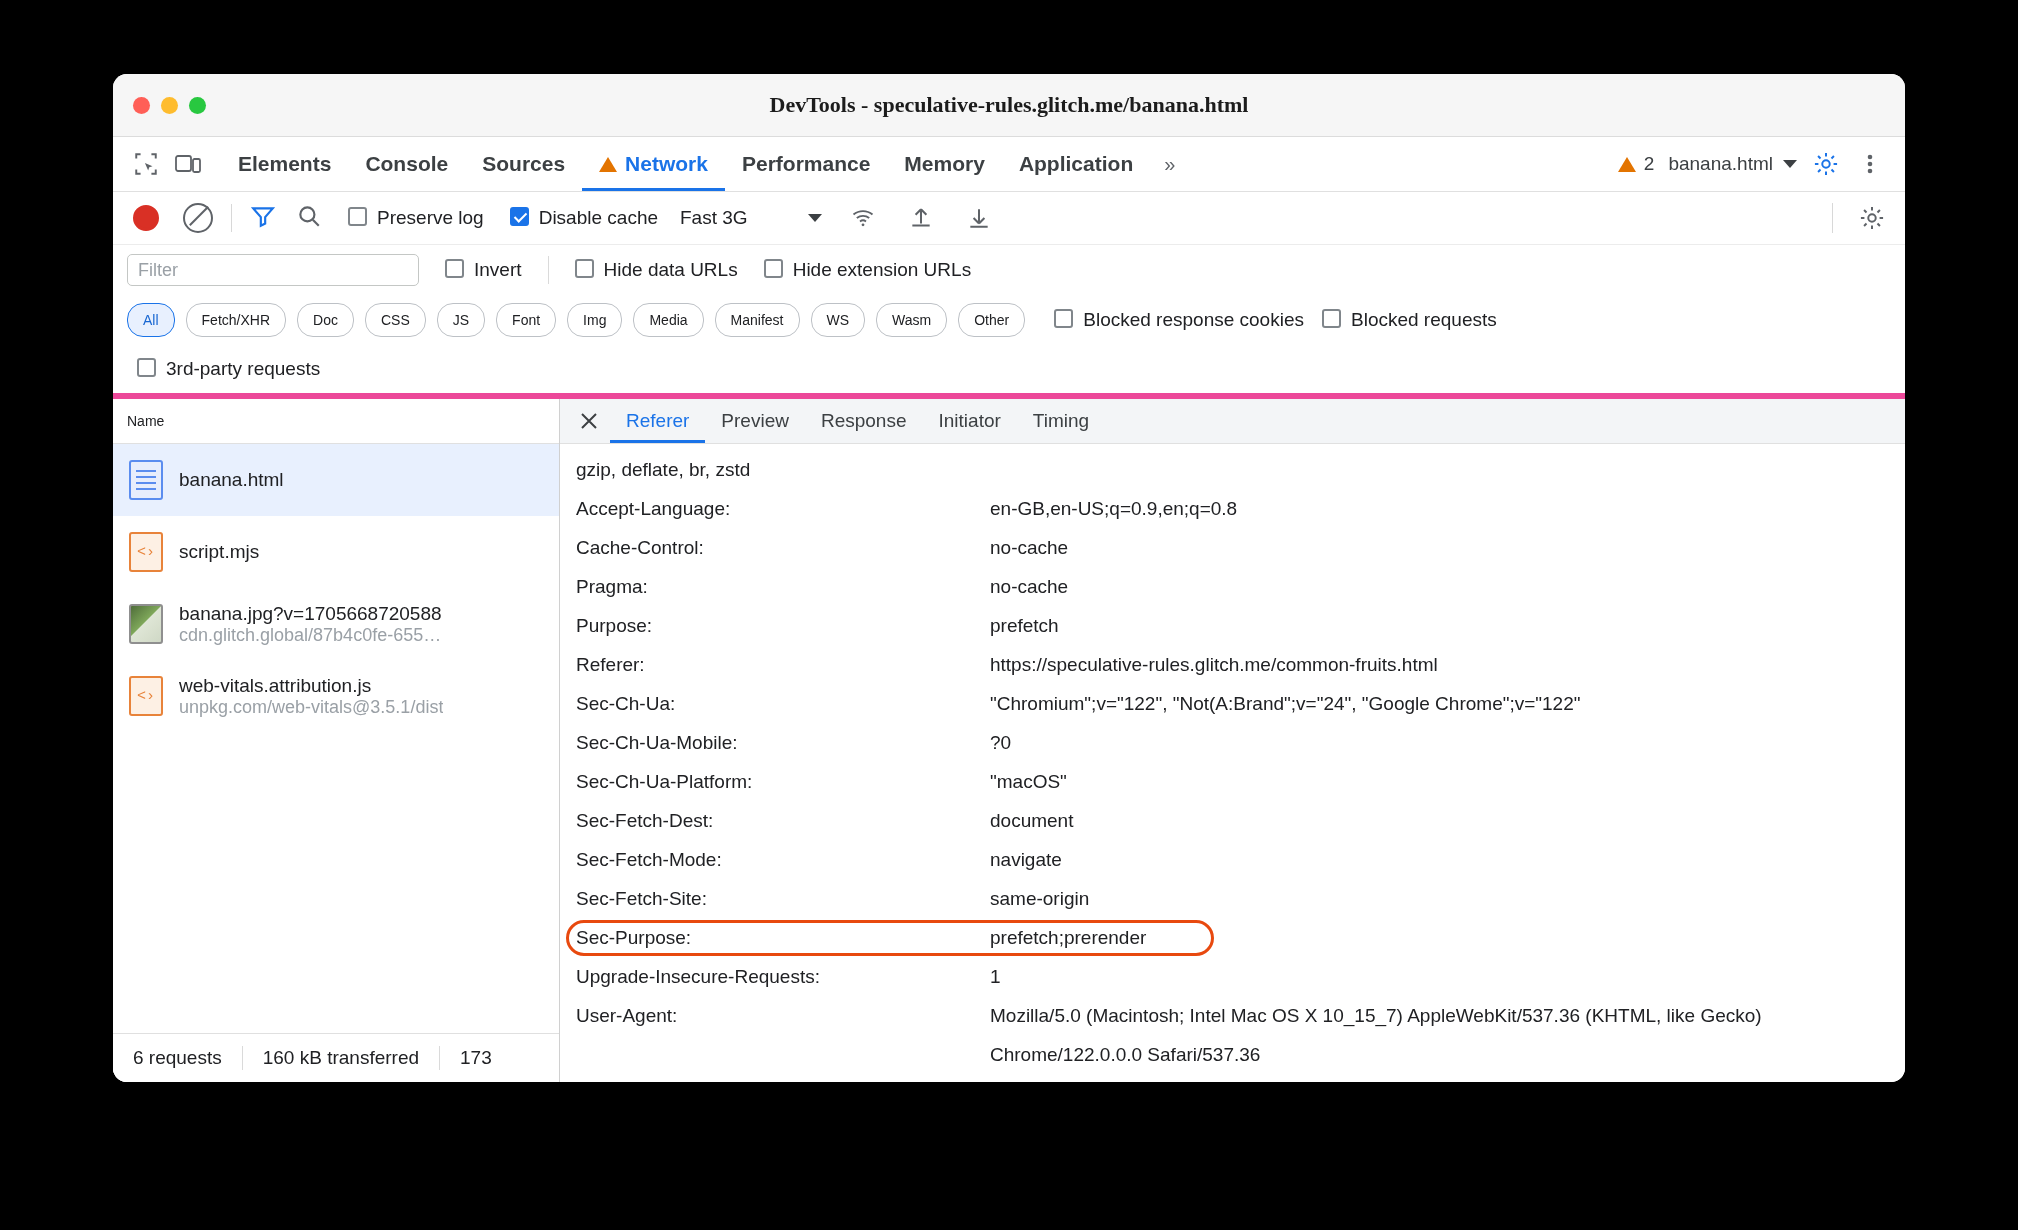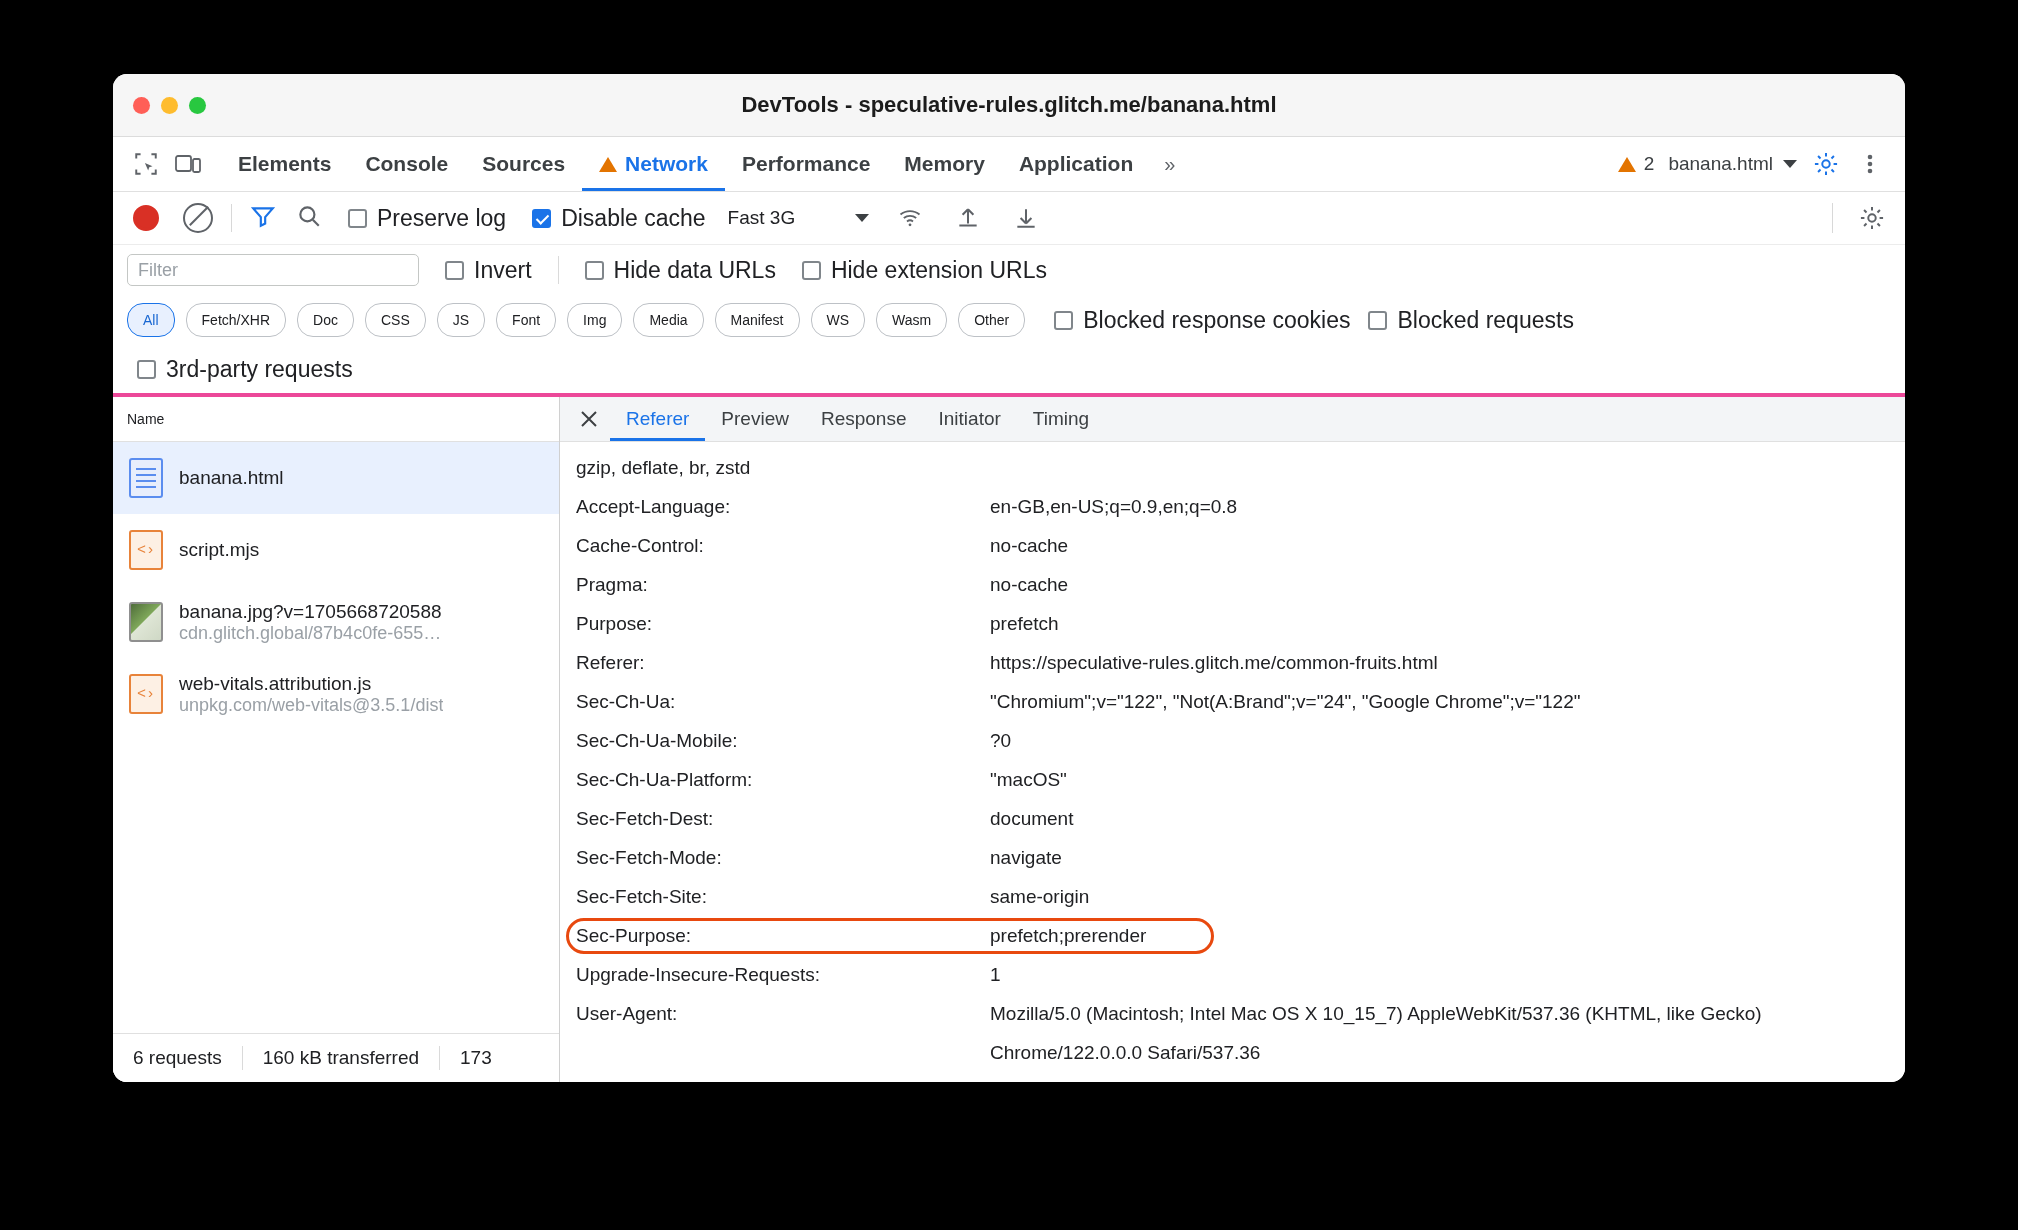--- a/index.html
+++ b/index.html
@@ -28,20 +28,21 @@
 
   
   .titlebar {
     height: 62px;
     background: #f6f6f6;
     border-bottom: 1px solid #dcdcdc;
     display: flex;
     align-items: center;
     position: relative;
     flex: 0 0 auto;
+    font-family: Liberation Serif, serif;
   }
   .traffic {
     display: flex;
     gap: 11px;
     margin-left: 20px;
   }
   .dot { width: 17px; height: 17px; border-radius: 50%; }
   .dot.red { background: #ff5f57; }
   .dot.yellow { background: #febc2e; }
   .dot.green { background: #28c840; }
@@ -163,22 +164,22 @@
     background: #5f6368;
     transform: rotate(45deg);
     transform-origin: center;
   }
   .tb-sep {
     width: 1px; height: 28px; background: #d8d8d8; margin: 0 18px;
   }
   .filter-funnel { color: #1a73e8; }
   .search-ico { color: #5f6368; margin-left: 20px; }
   .chk-wrap {
-    display: flex; align-items: center; gap: 10px;
-    font-size: 23px; color: #202124;
+    display: flex; align-items: flex-start; gap: 10px;
+    font-size: 19px; color: #202124;
     margin-left: 26px;
     white-space: nowrap;
   }
   .chkbox {
     width: 19px; height: 19px;
     border: 2px solid #80868b;
     border-radius: 3px;
     box-sizing: border-box;
     background: #fff;
   }
@@ -262,21 +263,21 @@
     color: #1967d2;
   }
   .chips-row .chk-wrap { margin-left: 18px; }
 
   
   .third-row {
     height: 48px;
     display: flex;
     align-items: center;
     padding: 0 14px;
-    border-bottom: 4px solid #ec4899;
+    border-bottom: 6px solid #ec4899;
     background: #ffffff;
     flex: 0 0 auto;
   }
   .third-row .chk-wrap { margin-left: 10px; }
 
   
   .body {
     flex: 1 1 auto;
     display: flex;
     min-height: 0;

